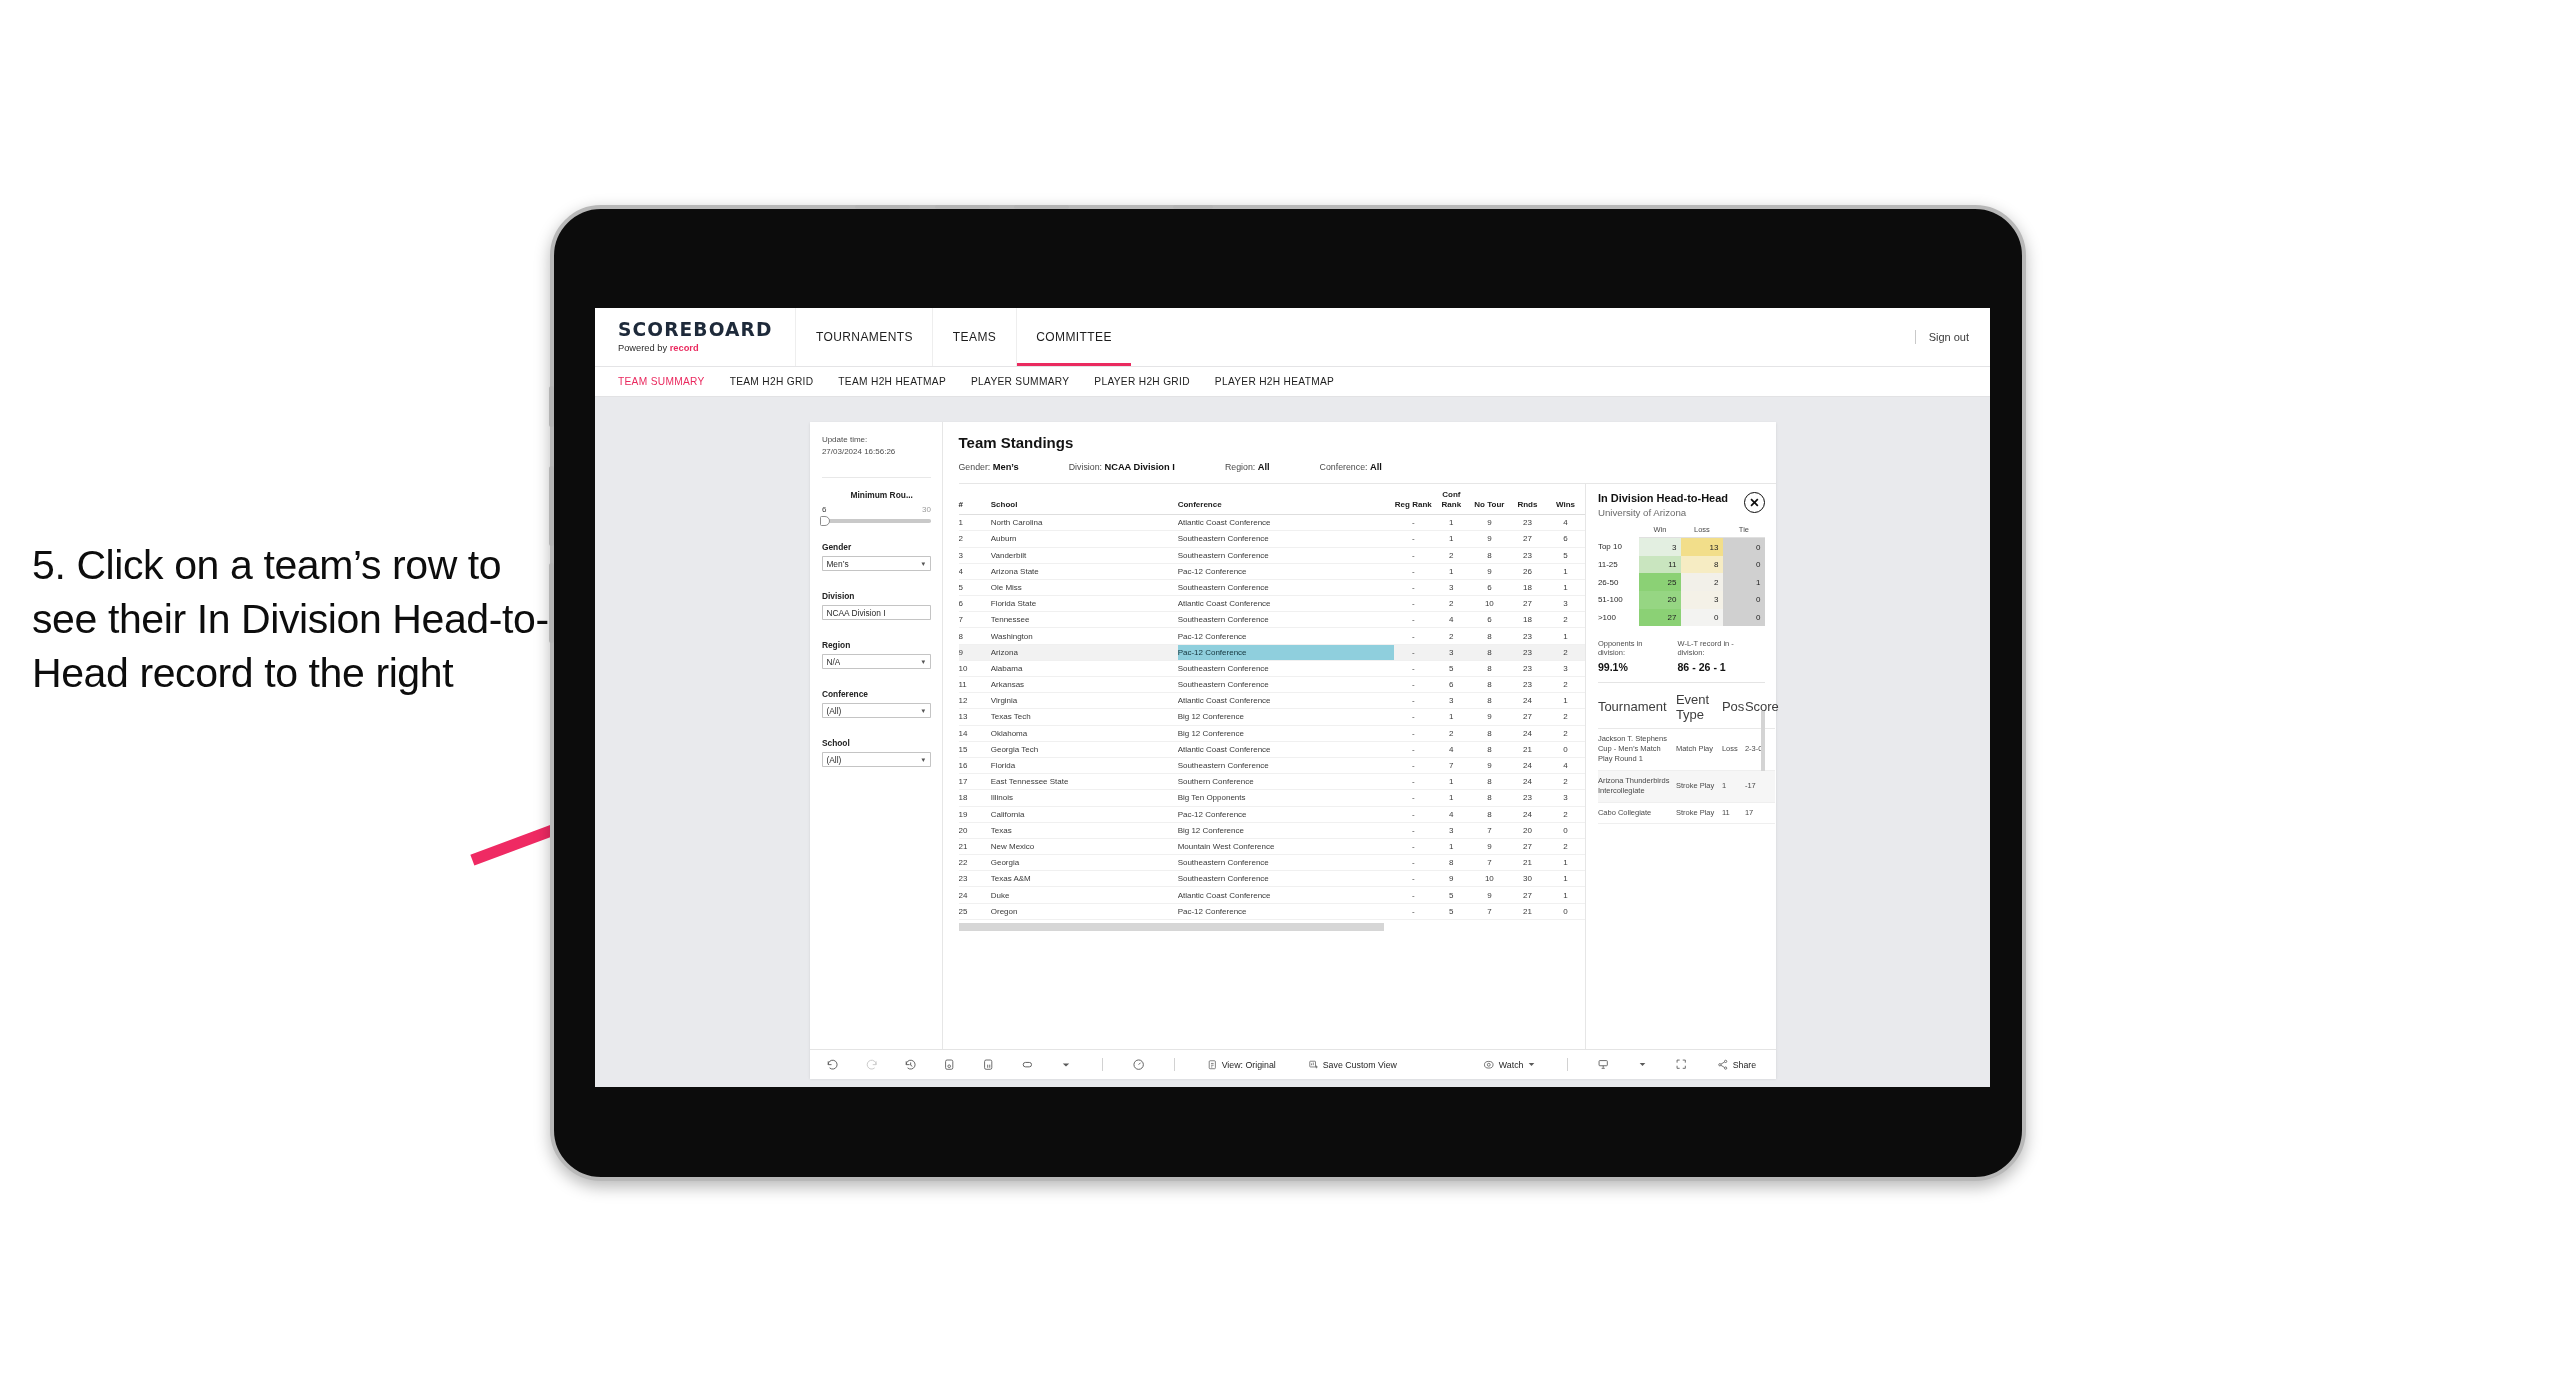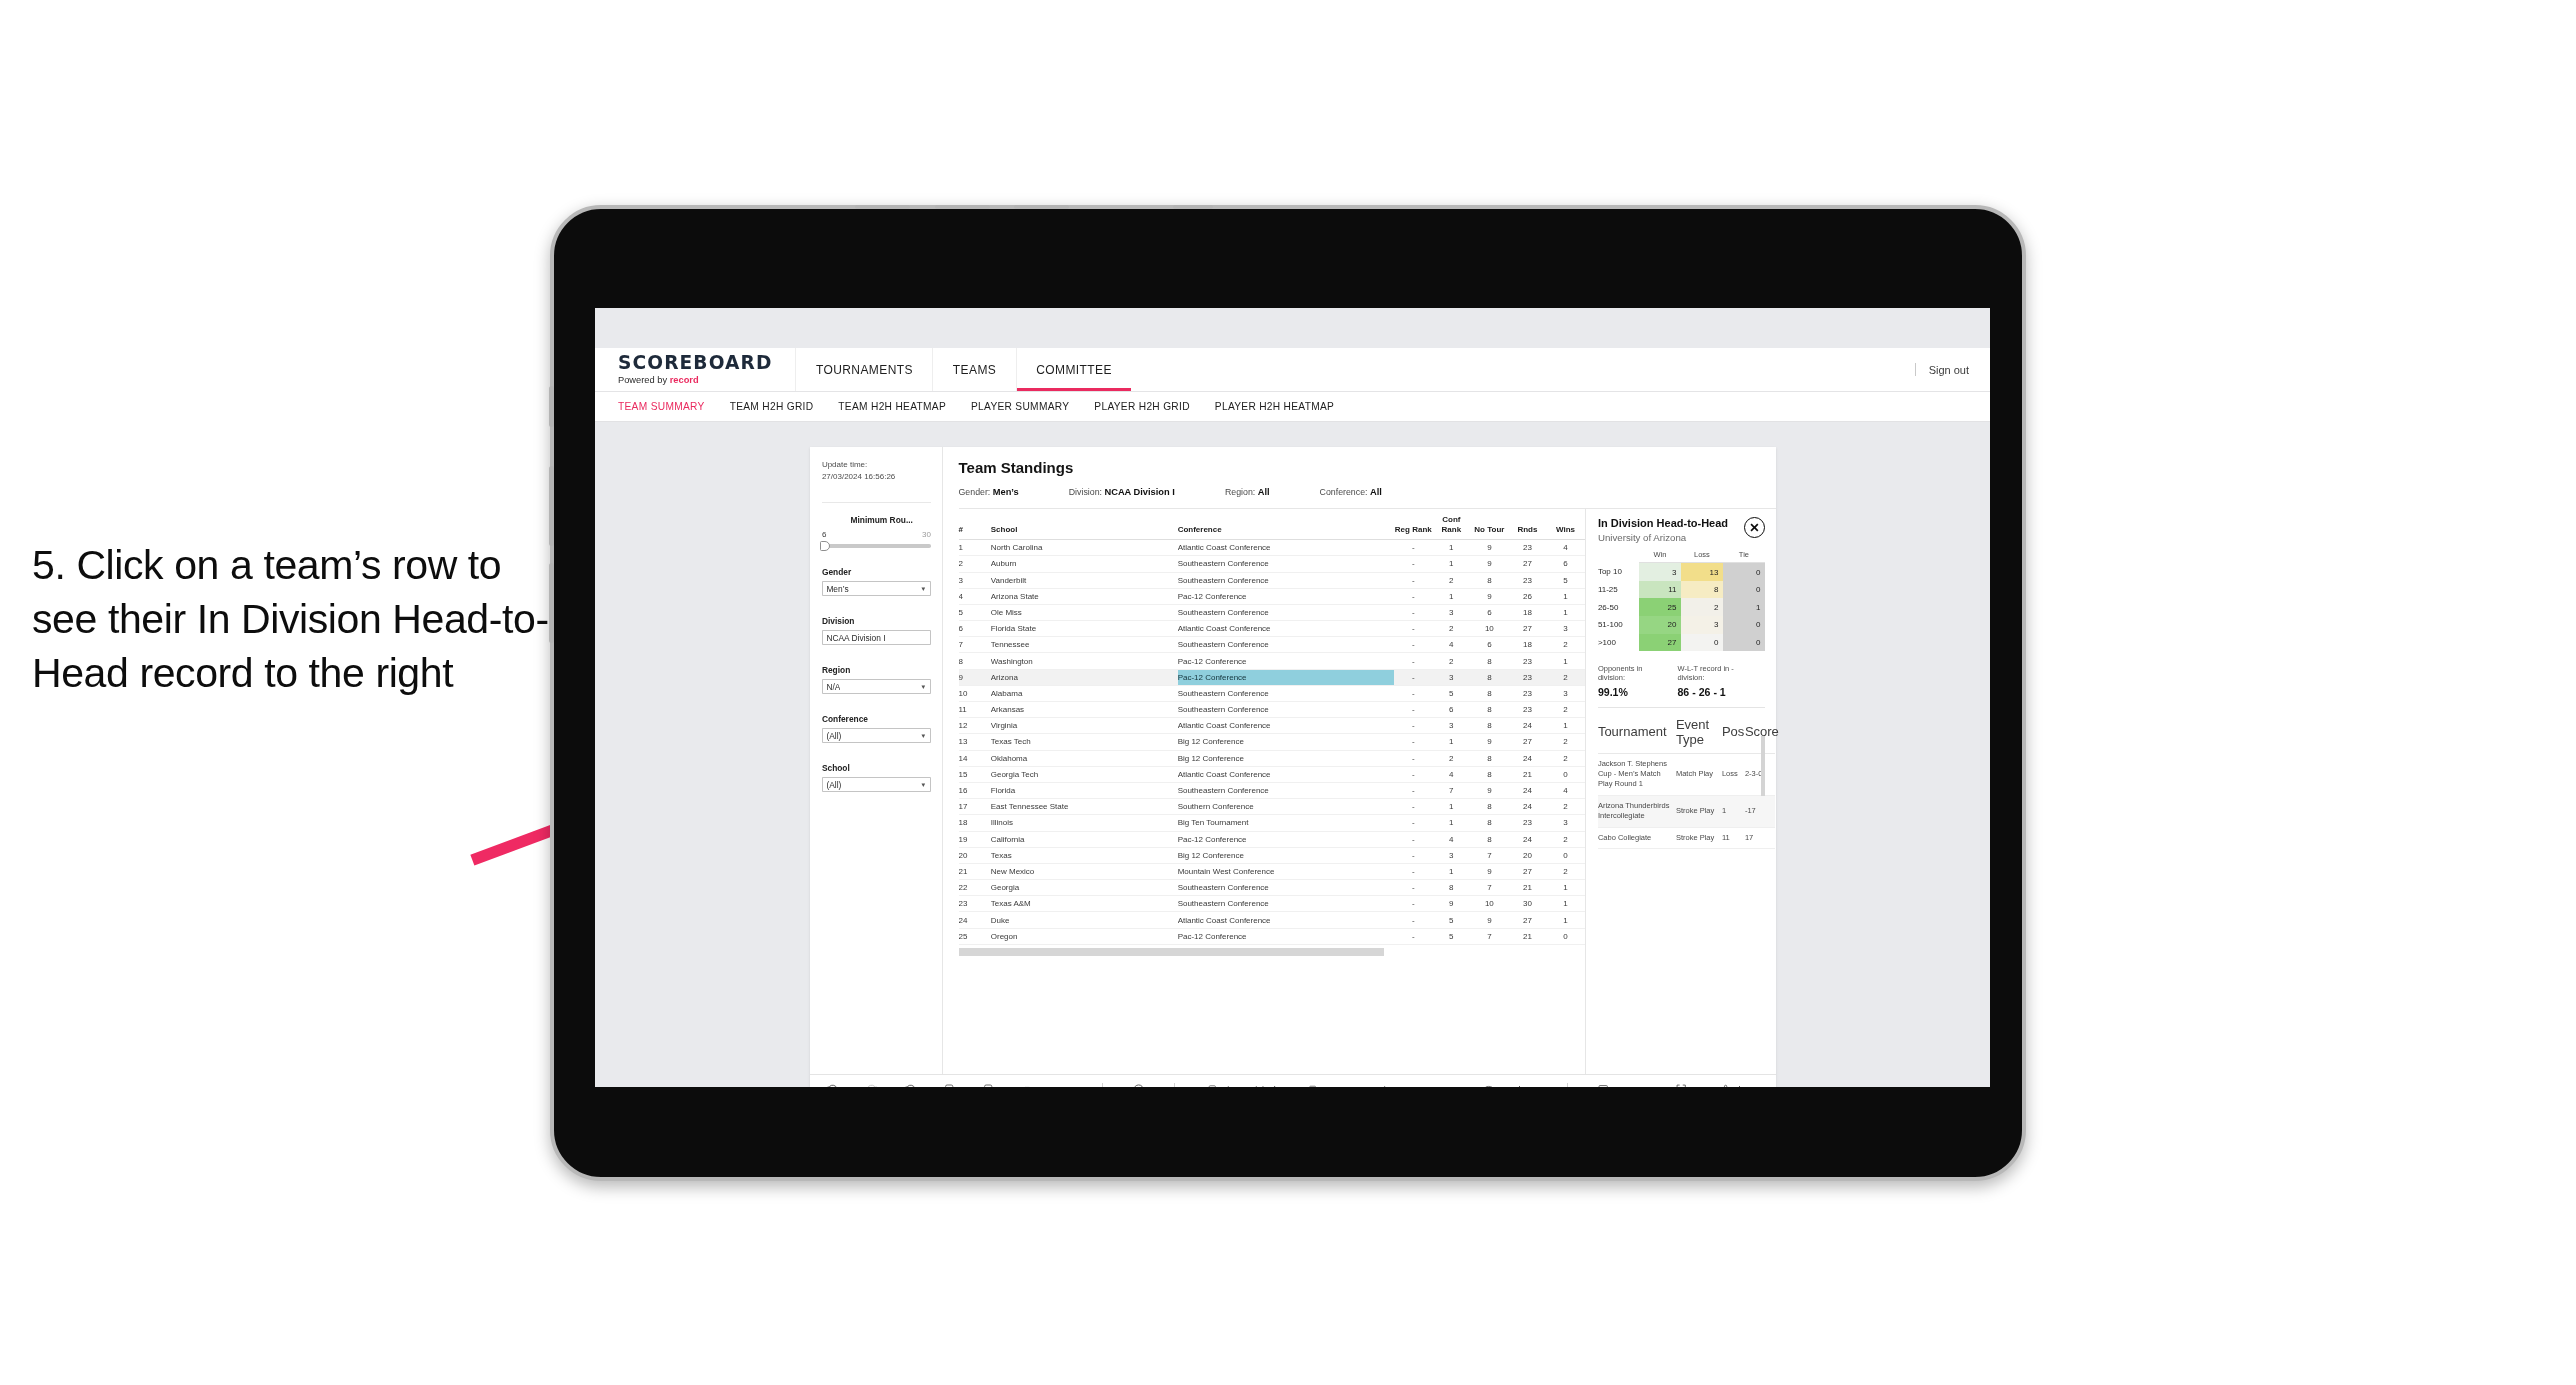--- a/index.html
+++ b/index.html
@@ -49,23 +49,22 @@
   .screen {
     position: absolute;
     left: 41px; top: 99px;
     width: 1395px; height: 779px;
     background: #e9eaed;
     overflow: hidden;
   }
 
   
   .topnav {
-    height: 44px; background:#fff; display:flex; align-items:stretch;
+    height: 59px; background:#fff; display:flex; align-items:stretch;
     border-bottom:0.9px solid #e4e4e6;
-    margin-top:40px;
   }
   .brand { display:flex; flex-direction:column; justify-content:center; padding: 0 23px 0 23px; }
   .brand-title {
     font-family:"DejaVu Sans", sans-serif;
     font-weight:bold; font-size:18.6px; letter-spacing:1.1px; color:#1e2a3a;
     line-height:1;
   }
   .brand-sub { font-size:9.3px; color:#2b2b2b; margin-top:2.7px; }
   .brand-sub b { color:#ea2a5f; }
   .nav-items { display:flex; align-items:stretch; }
@@ -520,21 +519,21 @@
                           <td class="c-conf">Southern Conference</td>
                           <td class="c-n">-</td>
                           <td class="c-n">1</td>
                           <td class="c-n">8</td>
                           <td class="c-n">24</td>
                           <td class="c-n">2</td>
                         </tr>
                         <tr>
                           <td class="c-num">18</td>
                           <td class="c-school">Illinois</td>
-                          <td class="c-conf">Big Ten Tournament</td>
+                          <td class="c-conf">Big Ten Opponents</td>
                           <td class="c-n">-</td>
                           <td class="c-n">1</td>
                           <td class="c-n">8</td>
                           <td class="c-n">23</td>
                           <td class="c-n">3</td>
                         </tr>
                         <tr>
                           <td class="c-num">19</td>
                           <td class="c-school">California</td>
                           <td class="c-conf">Pac-12 Conference</td>

